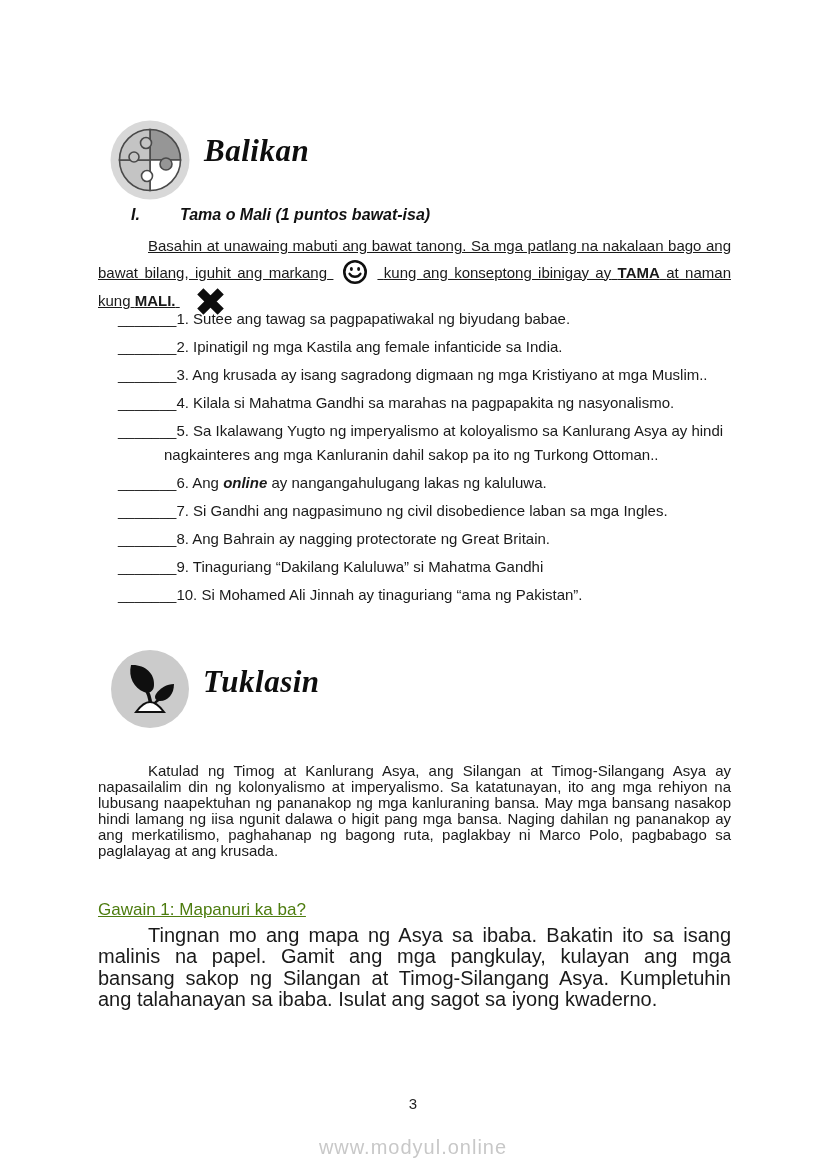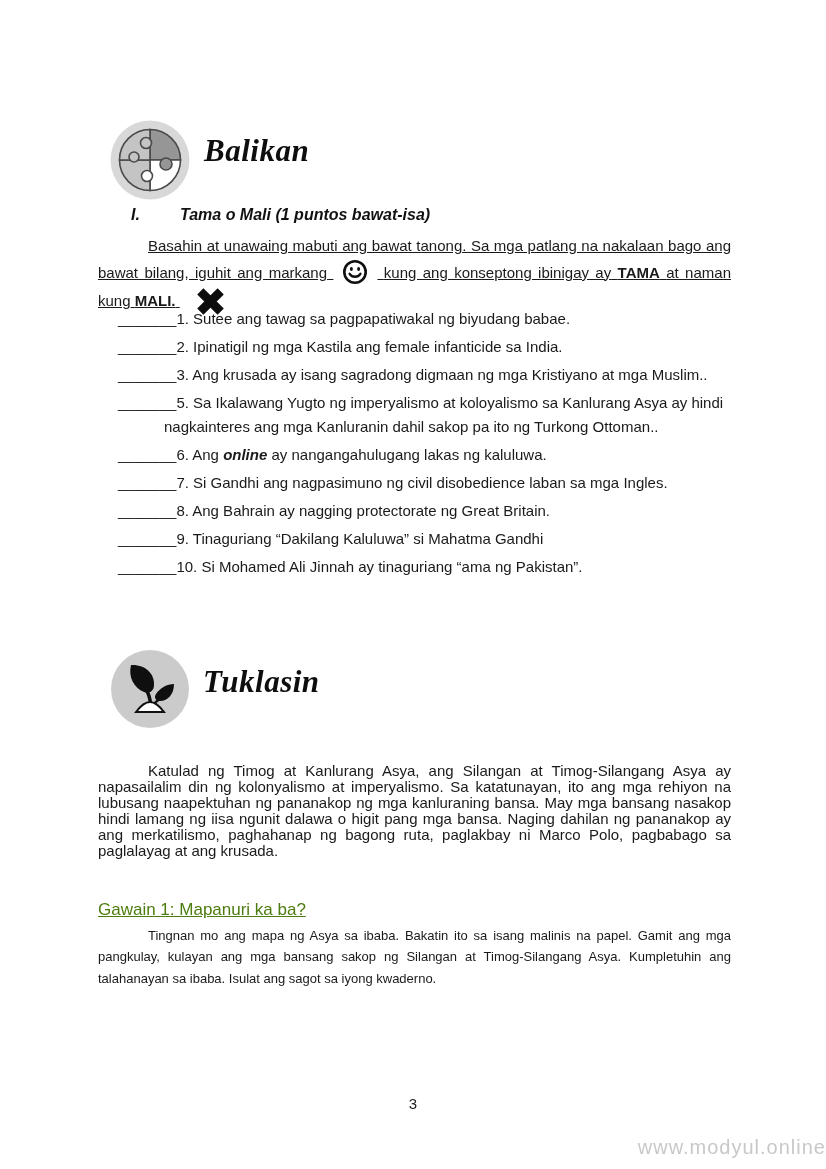--- a/index.html
+++ b/index.html
@@ -57,26 +57,26 @@
     font-size:15px; line-height:16px; text-align:justify; text-indent:50px; margin:0;
   }
 
   
   .gawain-heading {
     position:absolute; left:98px; top:884px;
     font-size:17px; font-weight:normal; text-decoration:underline; color:#4d7c0f;
   }
   .gawain-paragraph {
     position:absolute; left:98px; top:909px; width:633px;
-    font-size:13px; line-height:21.3px; text-align:justify; text-indent:50px; margin:0;
+    font-size:20px; line-height:21.3px; text-align:justify; text-indent:50px; margin:0;
   }
 
   
   .page-number { position:absolute; left:0; top:1079px; width:826px; text-align:center; font-size:15px; color:#222; }
-  .watermark   { position:absolute; left:0; top:1120px; width:826px; text-align:right;
+  .watermark   { position:absolute; left:0; top:1120px; width:826px; text-align:center;
                  font-size:20px; color:#c8c8c8; letter-spacing:1px; }
 </style>
 </head>
 <body>
 
 <div class="page">
 
   <svg class="section-icon icon-balikan" viewBox="0 0 80 80" aria-hidden="true">
     <circle cx="40" cy="40" r="39.5" fill="#d8d8d8"></circle>
     <g stroke="#4a4a4a" stroke-width="1.6">
@@ -111,20 +111,21 @@
     <span class="bold">MALI.</span>
     <svg class="inline-icon xmark" viewBox="0 0 34 34" aria-hidden="true">
       <path d="M6.5 6.5 L27.5 27.5 M27.5 6.5 L6.5 27.5" stroke="#0d0d0d" stroke-width="9" stroke-linecap="butt" fill="none"></path>
     </svg>
   </p>
 
   <div class="items">
     <div class="tm-item"><span class="blank">_______</span><span>1.</span> <span>Sutee ang tawag sa pagpapatiwakal ng biyudang babae.</span></div>
     <div class="tm-item"><span class="blank">_______</span><span>2.</span> <span>Ipinatigil ng mga Kastila ang female infanticide sa India.</span></div>
     <div class="tm-item"><span class="blank">_______</span><span>3.</span> <span>Ang krusada ay isang sagradong digmaan ng mga Kristiyano at mga Muslim..</span></div>
+    <div class="tm-item"><span class="blank">_______</span><span>4.</span> <span>Kilala si Mahatma Gandhi sa marahas na pagpapakita ng nasyonalismo.</span></div>
     <div class="tm-item"><span class="blank">_______</span><span>5.</span> <span>Sa Ikalawang Yugto ng imperyalismo at koloyalismo sa Kanlurang Asya ay hindi nagkainteres ang mga Kanluranin dahil sakop pa ito ng Turkong Ottoman..</span></div>
     <div class="tm-item"><span class="blank">_______</span><span>6.</span> <span>Ang </span><span class="em-bi">online</span><span> ay nangangahulugang lakas ng kaluluwa.</span></div>
     <div class="tm-item"><span class="blank">_______</span><span>7.</span> <span>Si Gandhi ang nagpasimuno ng civil disobedience laban sa mga Ingles.</span></div>
     <div class="tm-item"><span class="blank">_______</span><span>8.</span> <span>Ang Bahrain ay nagging protectorate ng Great Britain.</span></div>
     <div class="tm-item"><span class="blank">_______</span><span>9.</span> <span>Tinaguriang “Dakilang Kaluluwa” si Mahatma Gandhi</span></div>
     <div class="tm-item"><span class="blank">_______</span><span>10.</span> <span>Si Mohamed Ali Jinnah ay tinaguriang “ama ng Pakistan”.</span></div>
   </div>
 
   <svg class="section-icon icon-tuklasin" viewBox="0 0 80 80" aria-hidden="true">
     <circle cx="40" cy="40" r="39" fill="#cbcbcb"></circle>

